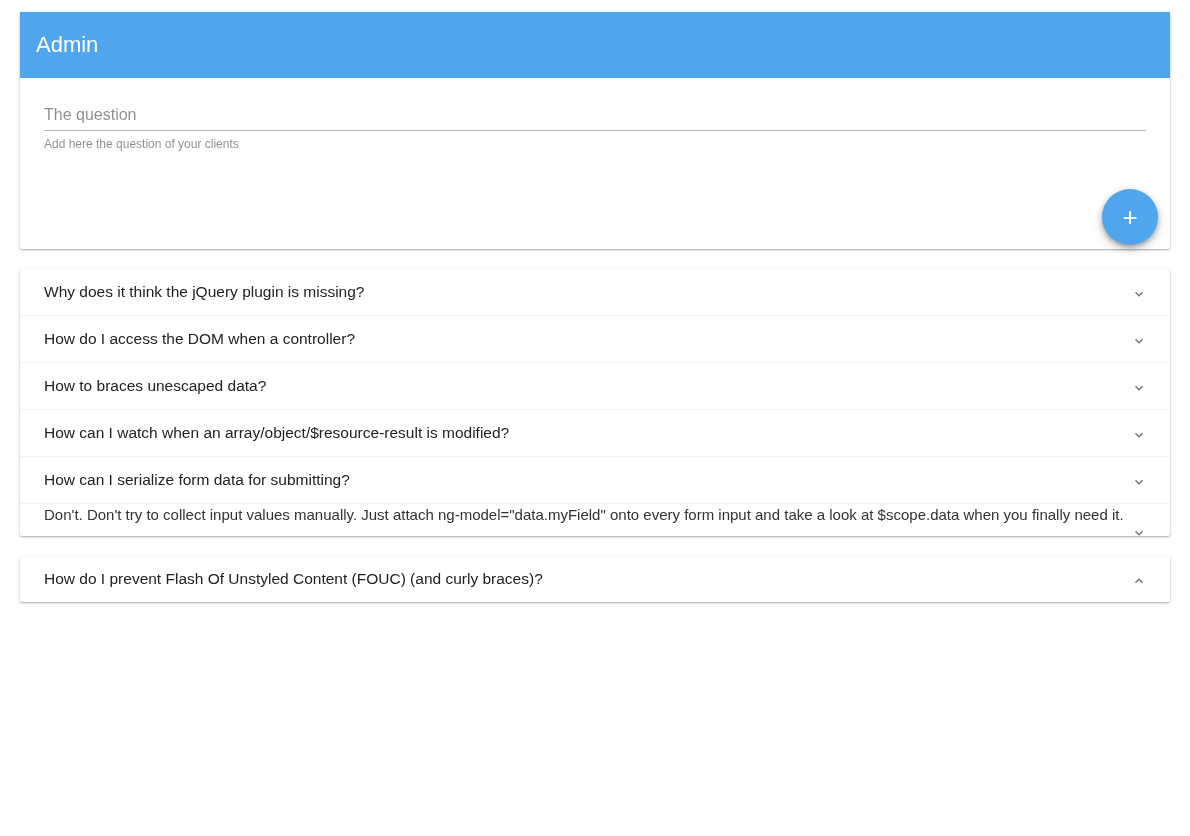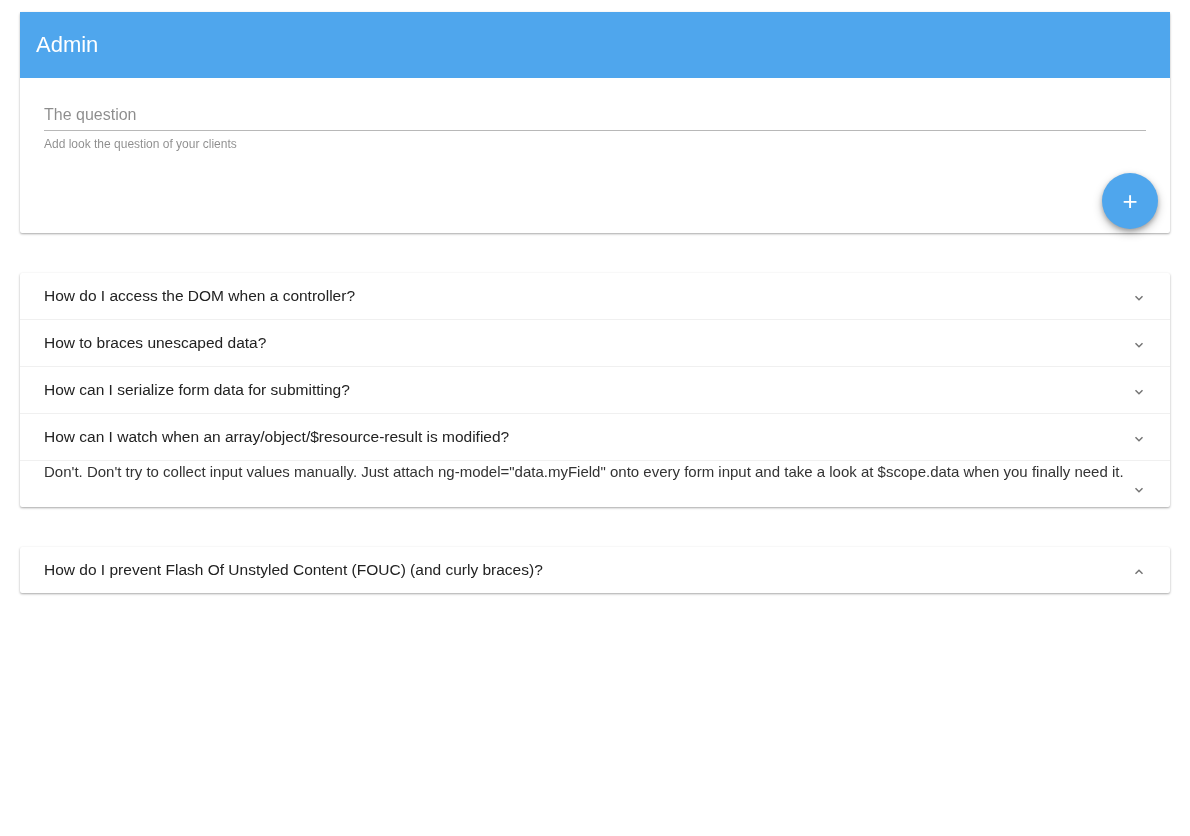--- a/index.html
+++ b/index.html
@@ -16,32 +16,32 @@
     min-height: 836px;
     margin: 0 auto;
     padding: 0 20px;
     background: #fff;
   }
   .card {
     background: #fff;
     border-radius: 2px;
     box-shadow: 0 1px 3px rgba(0,0,0,0.12), 0 1px 2px rgba(0,0,0,0.24);
     margin-top: 12px;
-    margin-bottom: 40px;
+    margin-bottom: 20px;
     overflow: visible;
   }
   .card-header {
     background: #4fa6ed;
     color: #fff;
     font-size: 22px;
     font-weight: 500;
     padding: 20px 16px;
   }
   .card-body {
-    padding: 20px 24px 8px 24px;
+    padding: 20px 24px 24px 24px;
     position: relative;
   }
 
   .field {
     margin-bottom: 24px;
   }
   .field .input-line {
     width: 100%;
     border: none;
     border-bottom: 1px solid rgba(0,0,0,0.28);
@@ -126,35 +126,45 @@
 <div class="page">
 
   <div class="card">
     <div class="card-header">
       <span>Admin</span>
     </div>
     <div class="card-body">
 
       <div class="field">
         <input class="input-line" type="text" placeholder="The question" style="">
-        <div class="helper">Add look the question of your clients</div>
+        <div class="helper">Add here the question of your clients</div>
       </div>
 
 
       <div style="height:50px"></div>
 
       <div class="fab">
         <span>+</span>
       </div>
     </div>
   </div>
 
   <div class="card">
     <div class="faq-list">
 
+      <div class="faq-item">
+        <div class="faq-q">
+          <span>Why does it think the jQuery plugin is missing?</span>
+        </div>
+        <span class="chevron">
+          <svg viewBox="0 0 24 24" fill="none" stroke="currentColor" stroke-width="2.5">
+              <polyline points="6 9 12 15 18 9"></polyline>
+            </svg>
+        </span>
+      </div>
 
       <div class="faq-item">
         <div class="faq-q">
           <span>How do I access the DOM when a controller?</span>
         </div>
         <span class="chevron">
           <svg viewBox="0 0 24 24" fill="none" stroke="currentColor" stroke-width="2.5">
               <polyline points="6 9 12 15 18 9"></polyline>
             </svg>
         </span>
@@ -167,42 +177,42 @@
         </div>
         <span class="chevron">
           <svg viewBox="0 0 24 24" fill="none" stroke="currentColor" stroke-width="2.5">
               <polyline points="6 9 12 15 18 9"></polyline>
             </svg>
         </span>
       </div>
 
       <div class="faq-item">
         <div class="faq-q">
+          <span>How can I watch when an array/object/$resource-result is modified?</span>
+        </div>
+        <span class="chevron">
+          <svg viewBox="0 0 24 24" fill="none" stroke="currentColor" stroke-width="2.5">
+              <polyline points="6 9 12 15 18 9"></polyline>
+            </svg>
+        </span>
+      </div>
+
+      <div class="faq-item">
+        <div class="faq-q">
           <span>How can I serialize form data for submitting?</span>
         </div>
         <span class="chevron">
           <svg viewBox="0 0 24 24" fill="none" stroke="currentColor" stroke-width="2.5">
               <polyline points="6 9 12 15 18 9"></polyline>
             </svg>
         </span>
       </div>
 
-      <div class="faq-item">
-        <div class="faq-q">
-          <span>How can I watch when an array/object/$resource-result is modified?</span>
-        </div>
-        <span class="chevron">
-          <svg viewBox="0 0 24 24" fill="none" stroke="currentColor" stroke-width="2.5">
-              <polyline points="6 9 12 15 18 9"></polyline>
-            </svg>
-        </span>
-      </div>
-
       <div class="faq-item" style="border-bottom:none;">
-        <div class="faq-a" style="padding-top:0; padding-bottom:24px;">
+        <div class="faq-a" style="padding-top:0; padding-bottom:10px;">
           <span>Don't. Don't try to collect input values manually. Just attach ng-model="data.myField" onto every form input and take a look at $scope.data when you finally need it.</span>
         </div>
         <span class="chevron" style="top:22px;">
           <svg viewBox="0 0 24 24" fill="none" stroke="currentColor" stroke-width="2.5">
               <polyline points="6 9 12 15 18 9"></polyline>
             </svg>
         </span>
       </div>
 
     </div>

